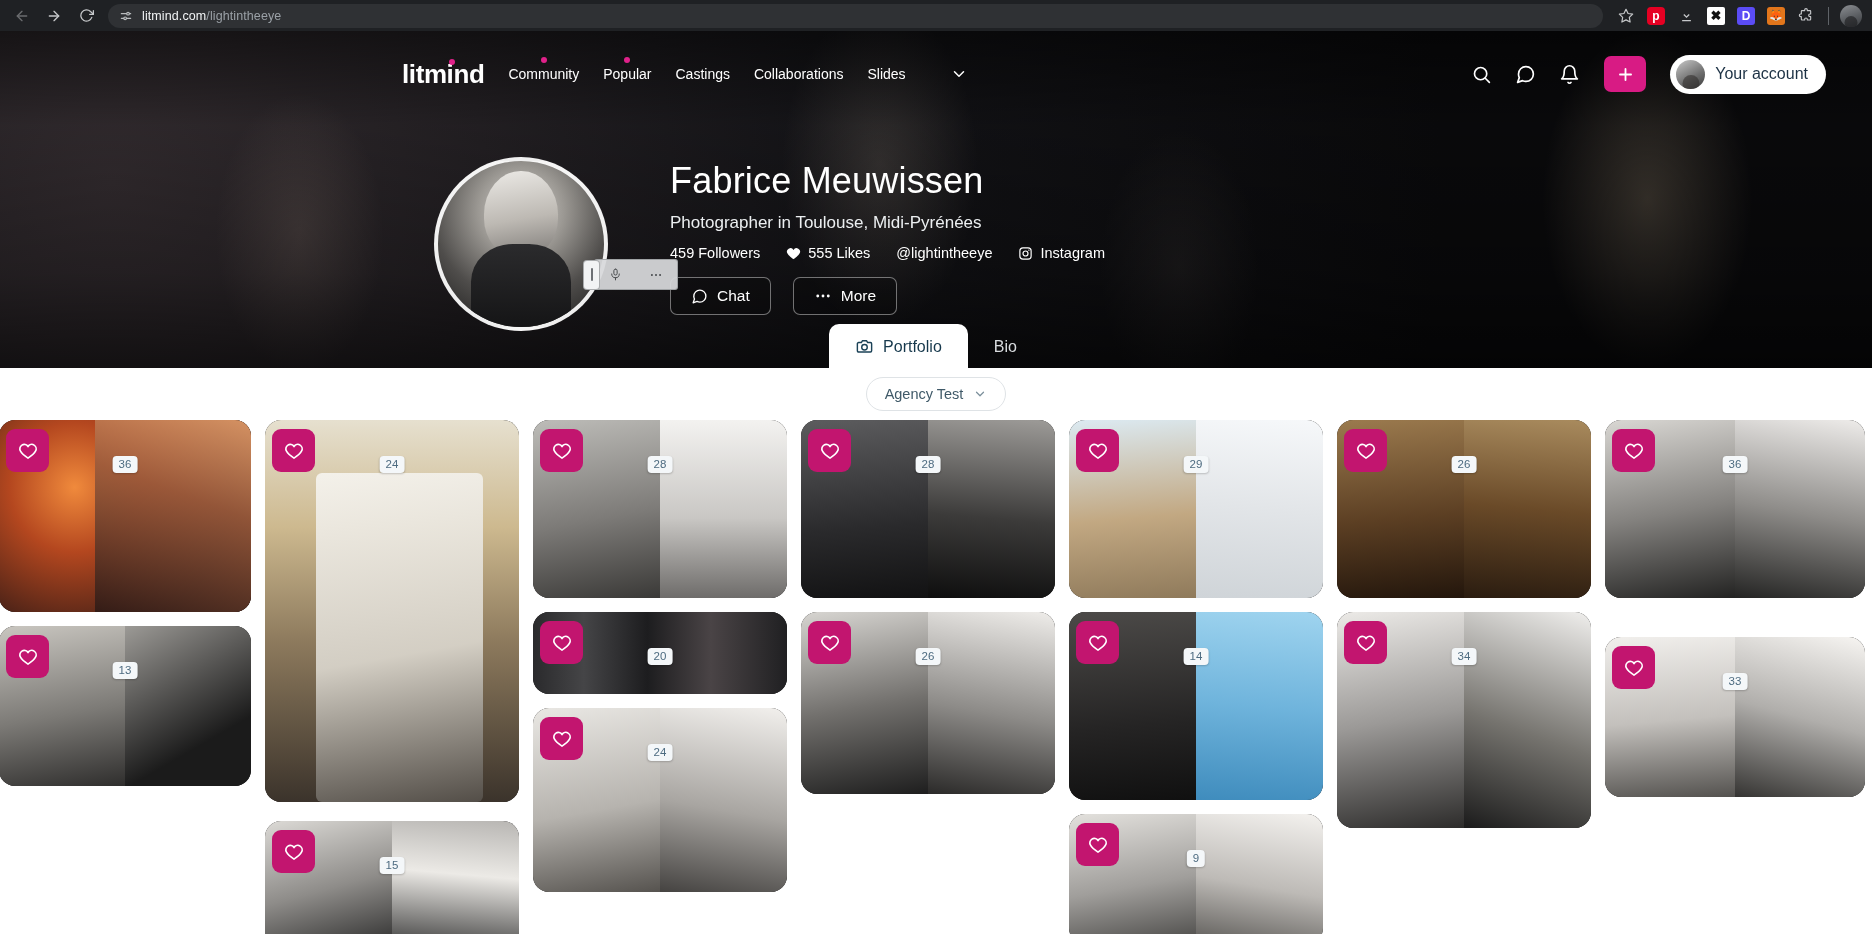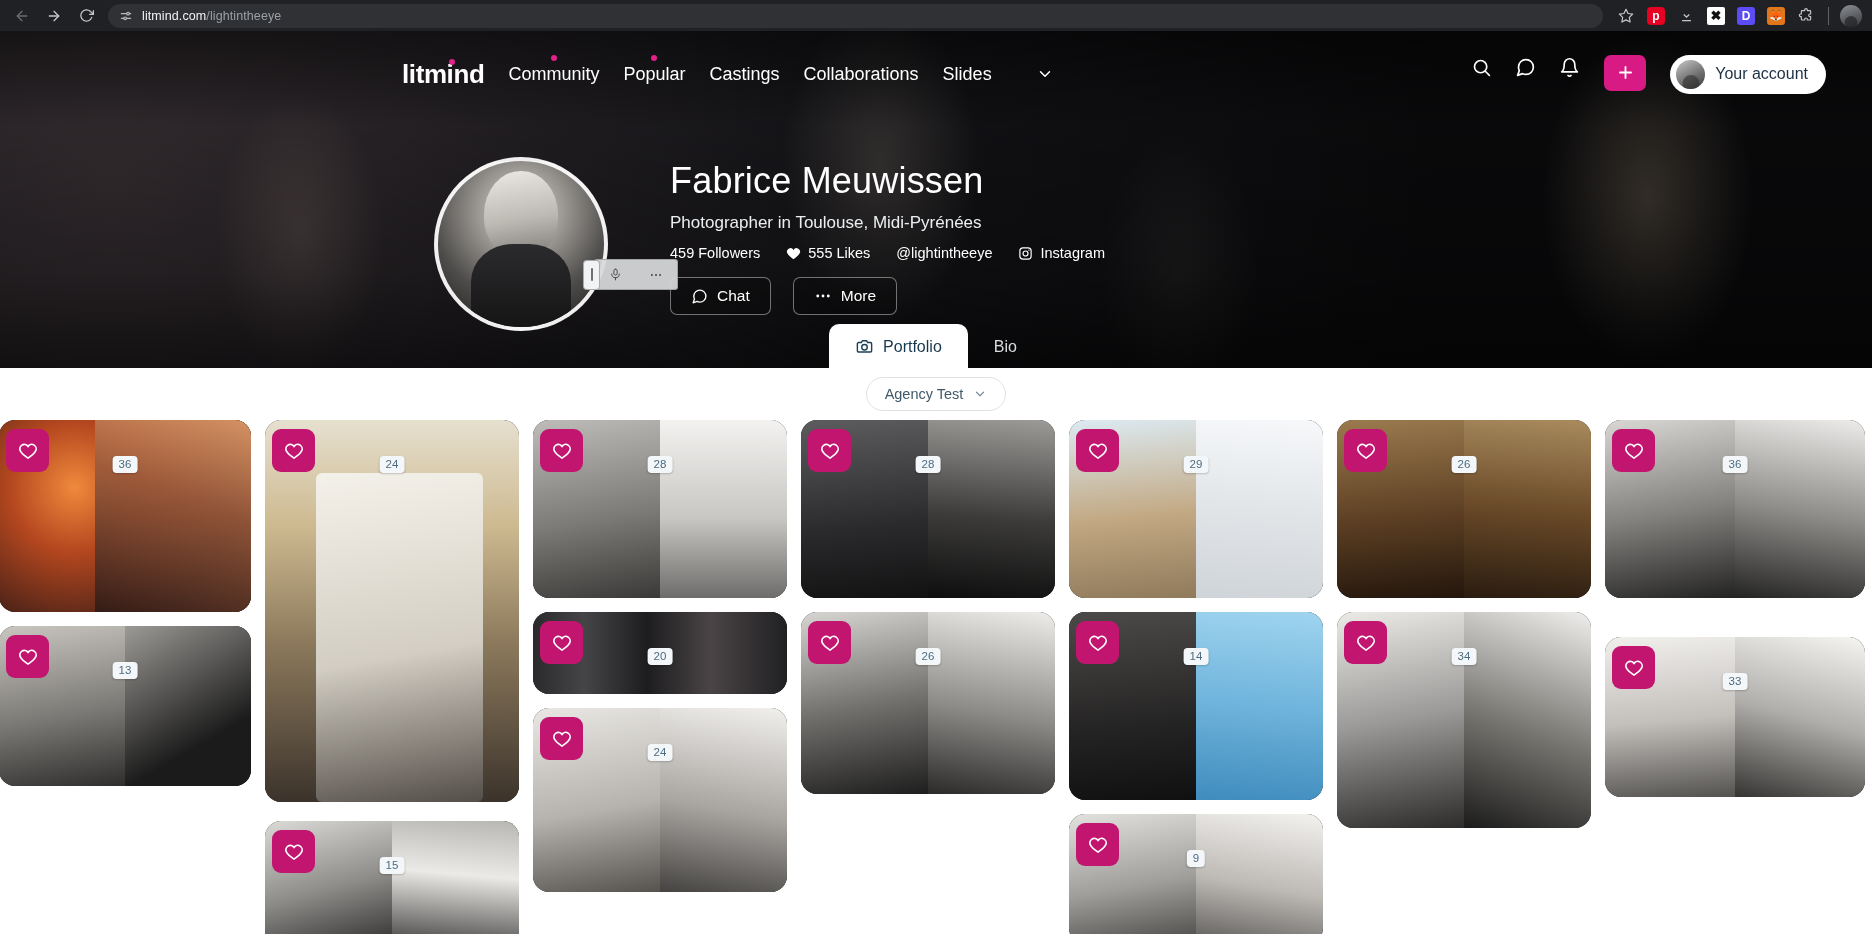--- a/index.html
+++ b/index.html
@@ -159,40 +159,41 @@
     position: absolute;
     width: 6px; height: 6px;
     border-radius: 50%;
     background: #e0218a;
     top: 0px; left: 47px;
   }
   #navlinks { display: flex; align-items: center; gap: 24px; }
   .navlink {
     position: relative;
     color: #fff;
-    font-size: 18px;
+    font-size: 14px;
     white-space: nowrap;
     padding: 4px 0;
   }
   .navlink .nav-dot {
     position: absolute;
     top: -5px; left: 50%;
     transform: translateX(-50%);
     width: 6px; height: 6px;
     border-radius: 50%;
     background: #e0218a;
   }
   #nav-caret {
     color: #fff;
     display: flex; align-items: center;
     margin-left: 20px;
   }
   #nav-right {
     margin-left: auto;
     display: flex;
+    align-items: center;
     gap: 18px;
     padding-right: 22px;
   }
   .nav-icon-btn {
     width: 26px; height: 26px;
     display: flex; align-items: center; justify-content: center;
     color: #fff;
   }
   #add-button {
     width: 42px; height: 36px;

